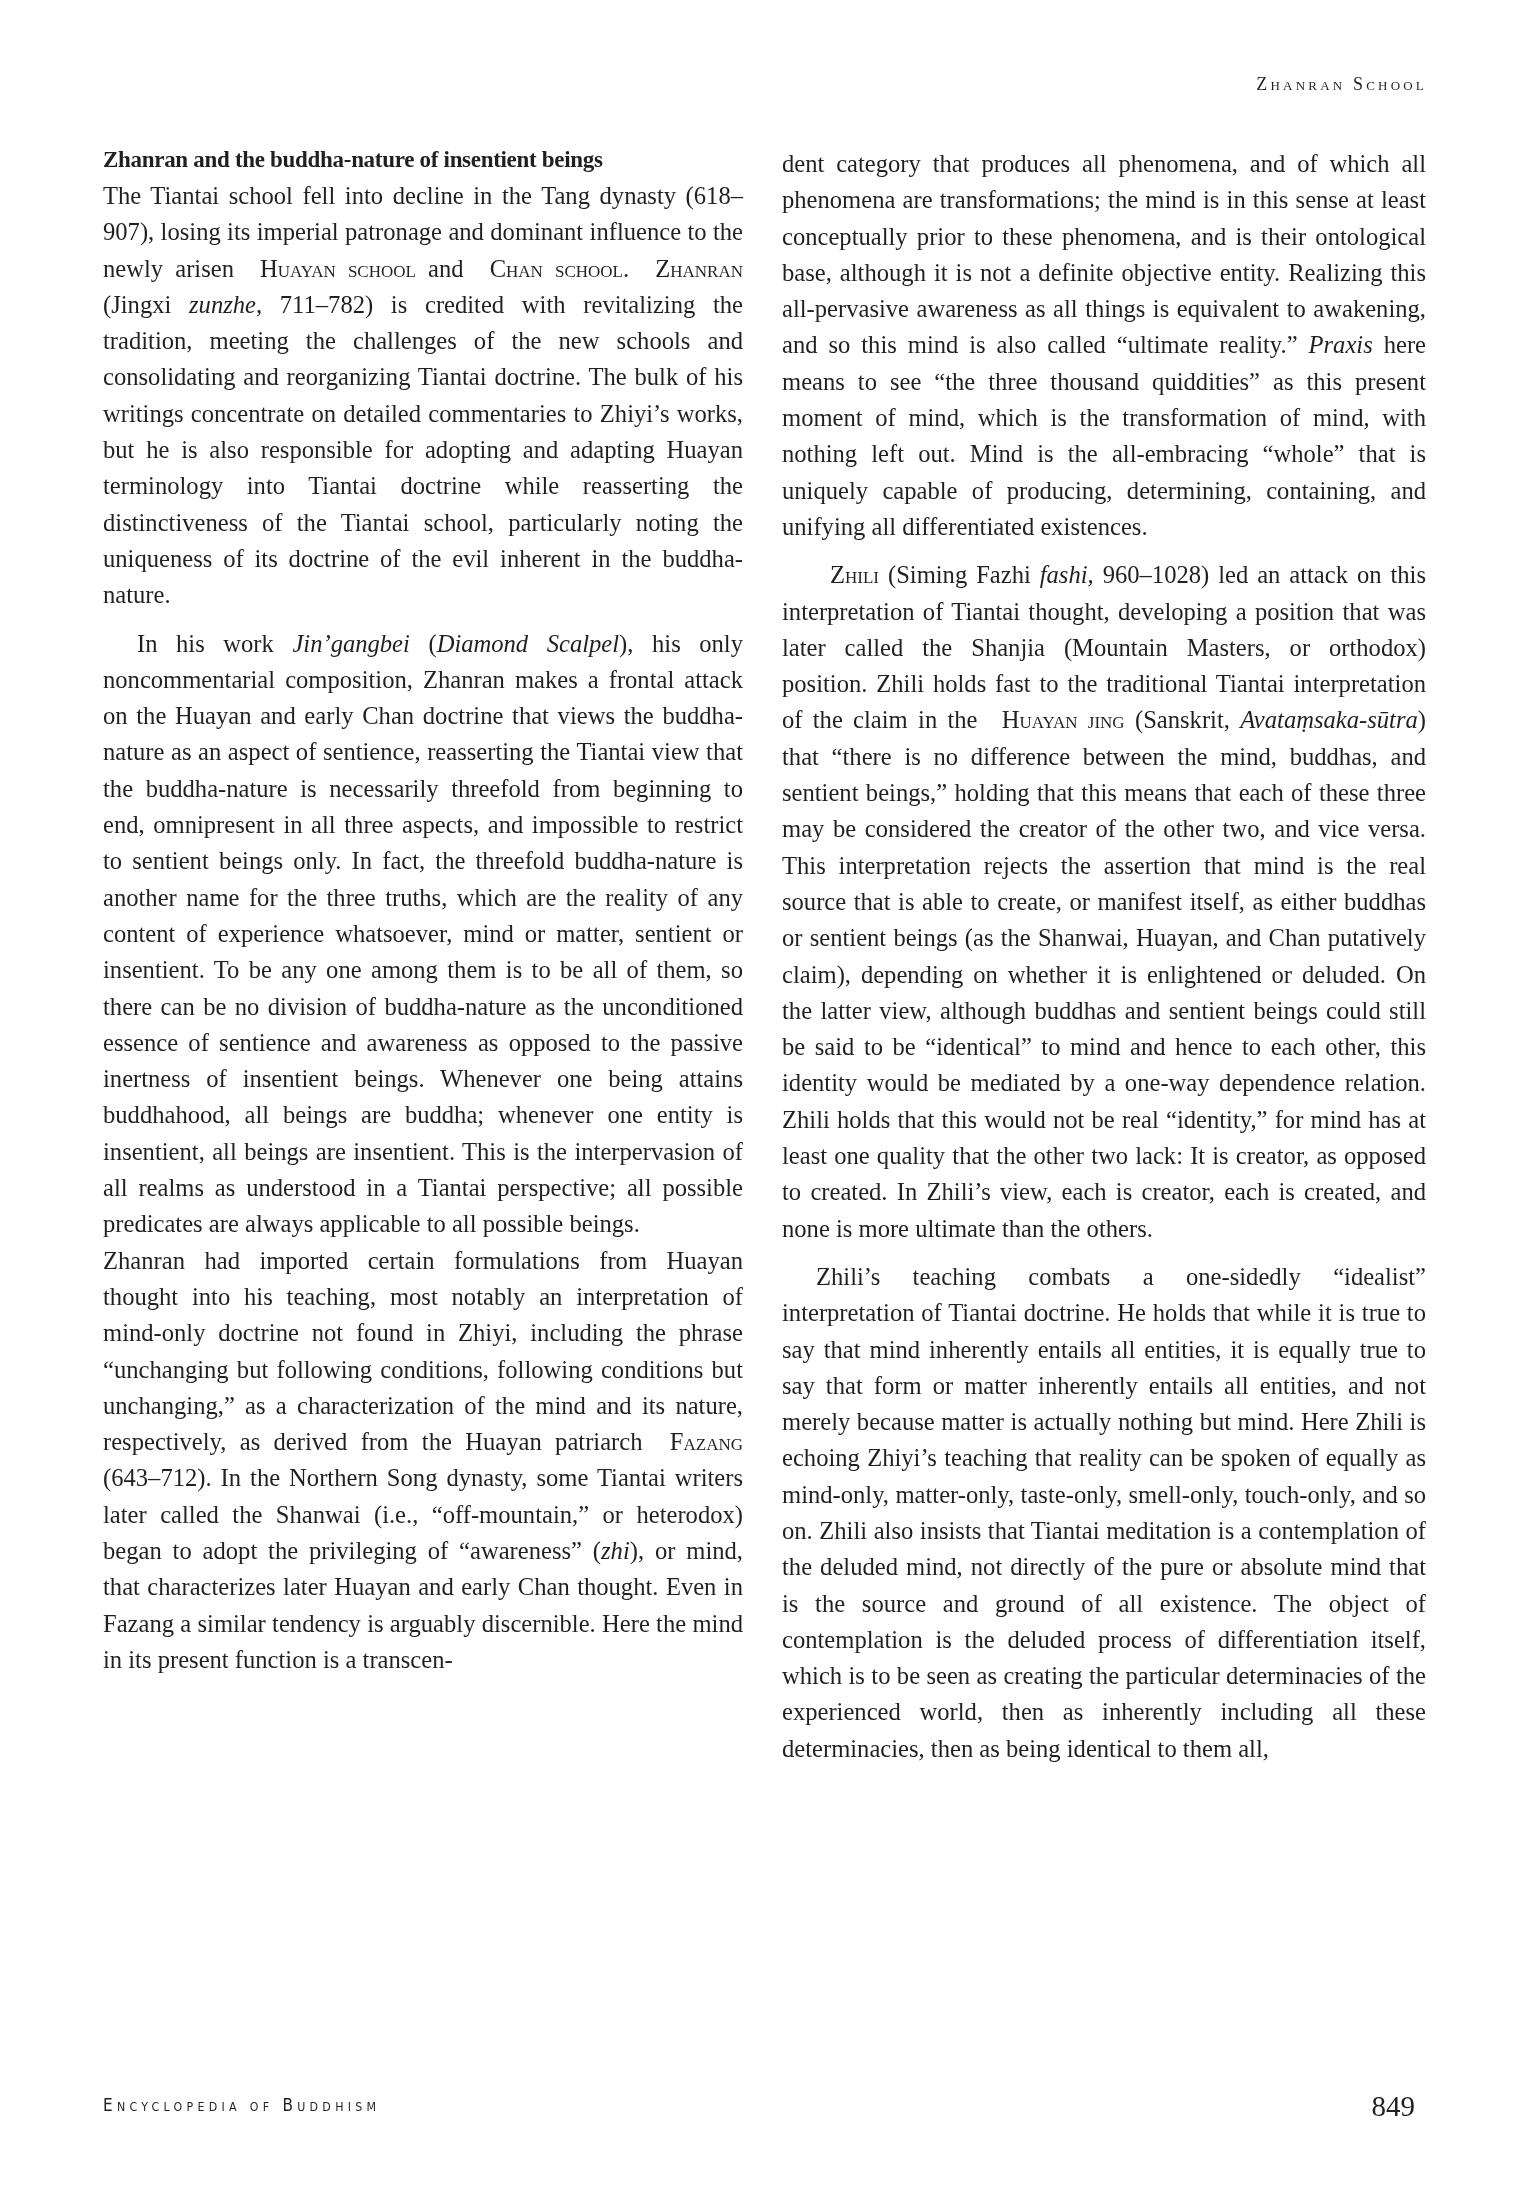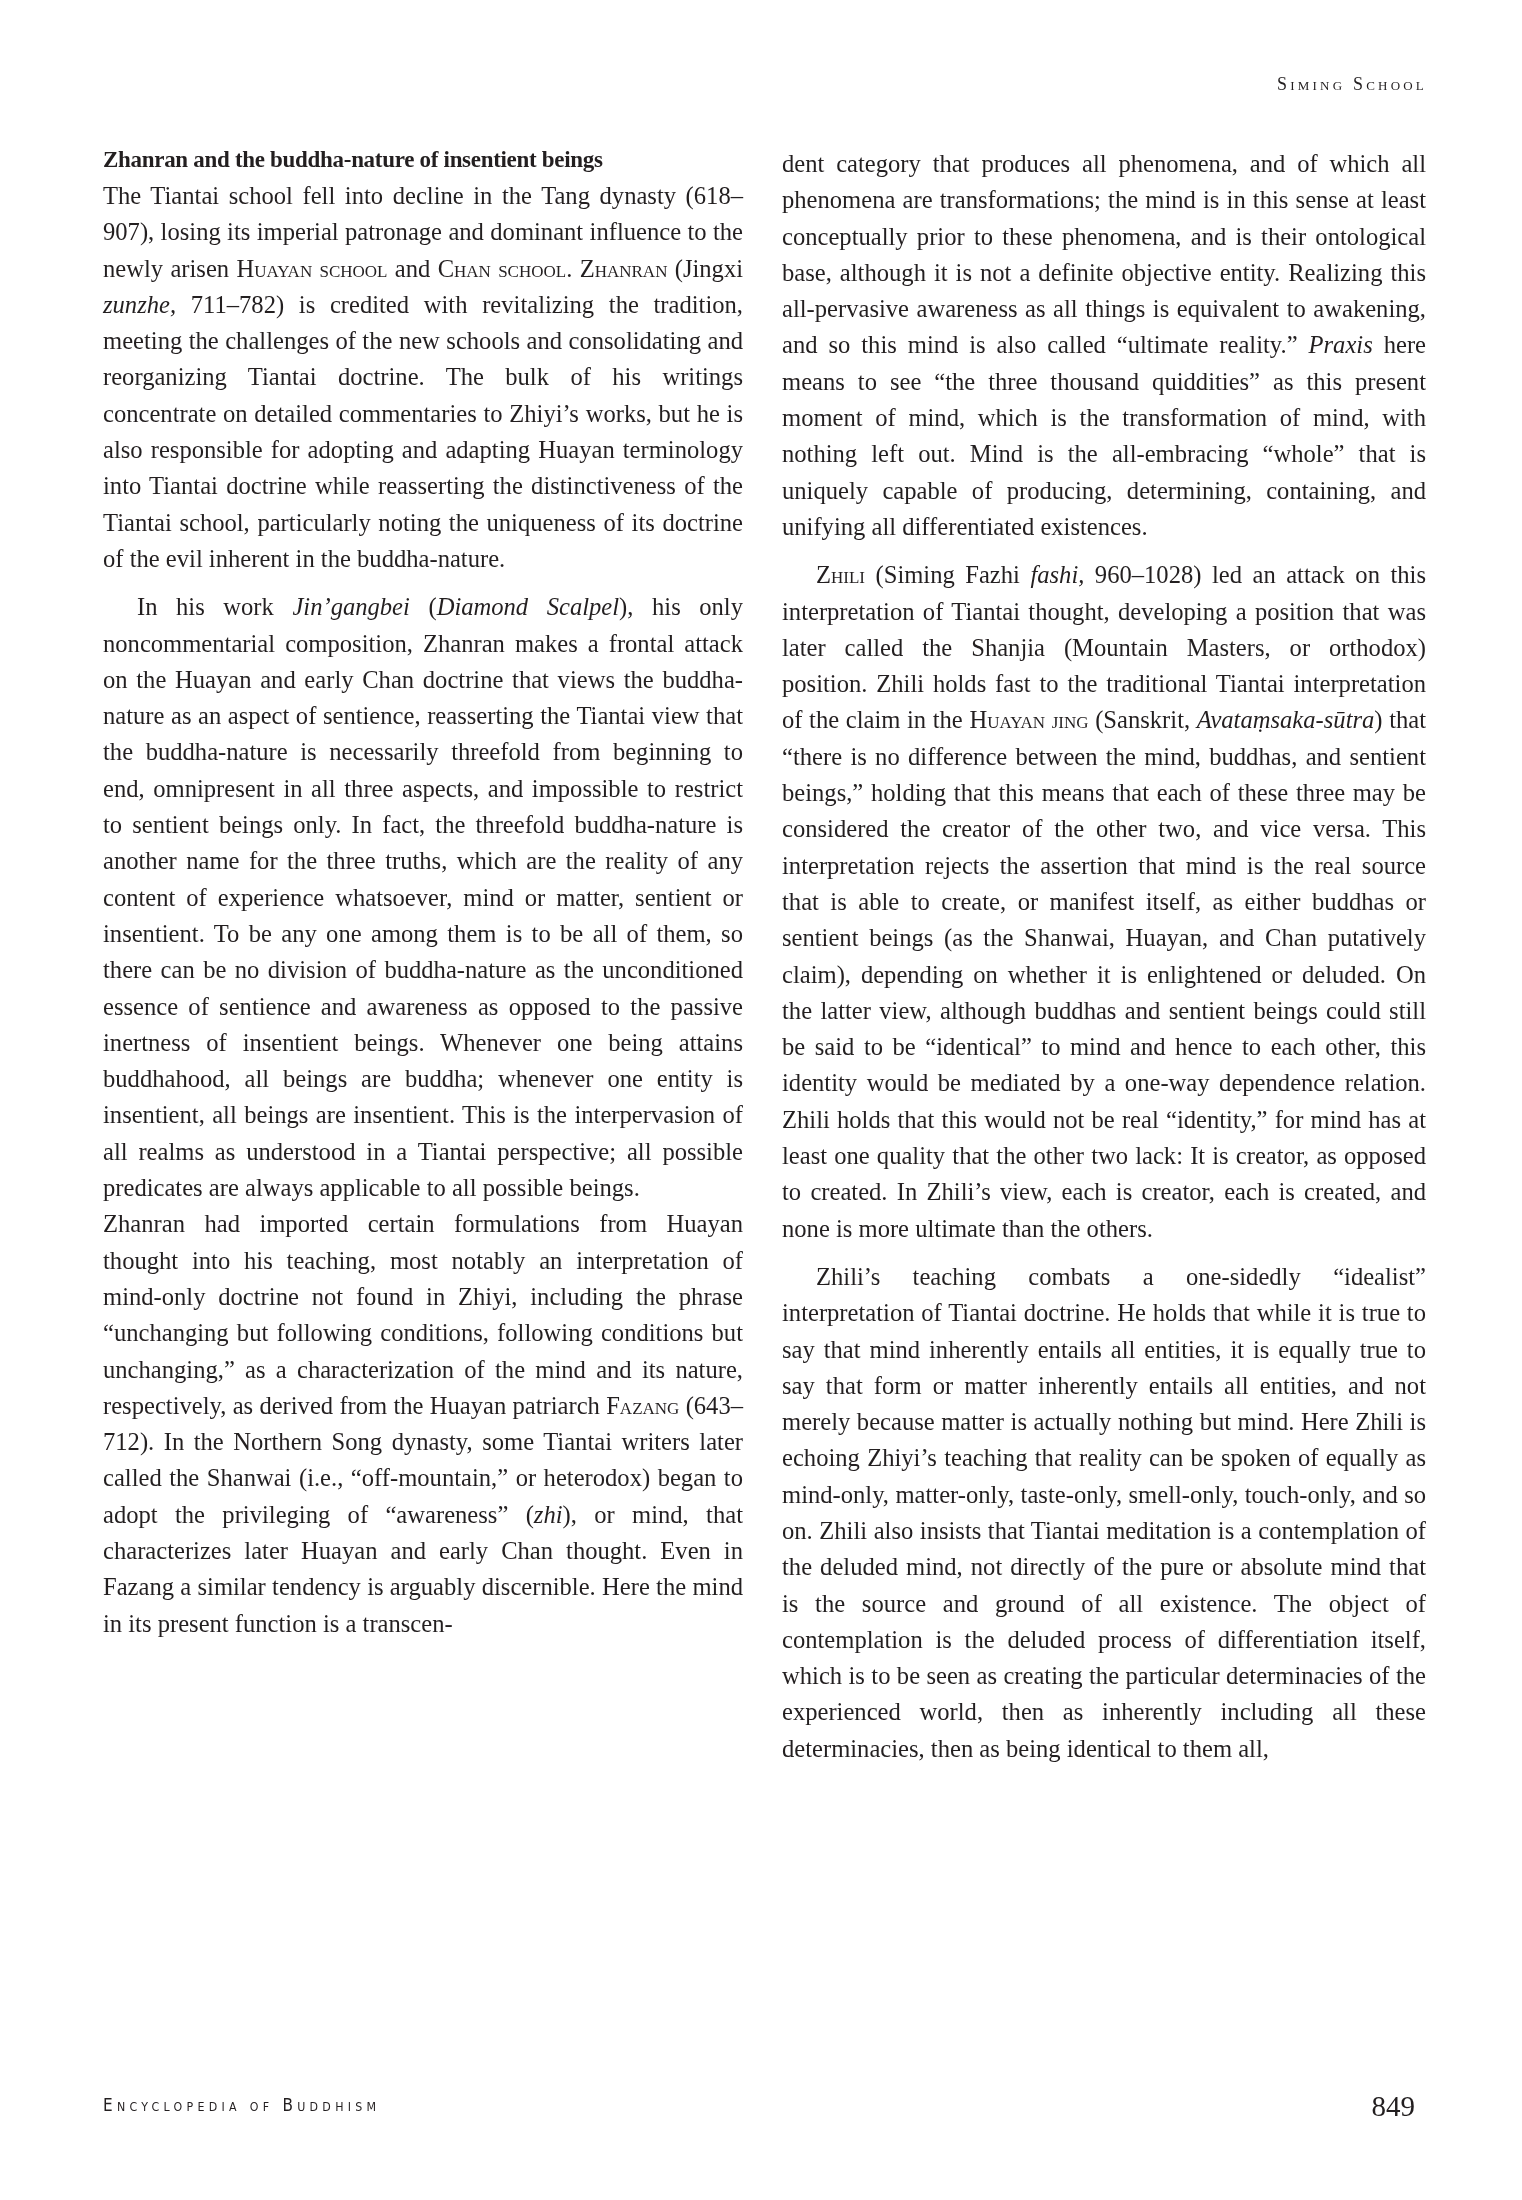--- a/index.html
+++ b/index.html
@@ -16,36 +16,36 @@
   }
   .col-left { left: 103px; }
   .col-right { left: 782px; width: 644px; }
   .section-heading {
     font-family: Liberation Serif, serif; font-weight: bold; font-size: 23px;
     line-height: 28px; margin: 0 0 4px 0; letter-spacing: -0.3px; text-align: left;
   }
   .section-heading.second { margin-top: 34px; }
   p { margin: 0; }
   p.indent { text-indent: 34px; margin-top: 12px; }
-  .sc { font-variant: small-caps; }
+  .sc { font-variant: small-caps; margin-left: 14px; }
   i { }
   .footer-left {
     position: absolute; top: 2094px; left: 103px;
     font-family: "DejaVu Sans", sans-serif; font-size: 18px; letter-spacing: 5px;
     font-variant: small-caps; font-weight: normal; transform: scaleX(0.85); transform-origin: left;
   }
   .footer-right {
     position: absolute; top: 2090px; right: 107px;
     font-family: "Liberation Serif", serif; font-size: 29px;
   }
 </style>
 </head>
 <body>
 
-<div class="running-head">Siming School</div>
+<div class="running-head">Zhanran School</div>
 
 <div class="column col-left">
   <h2 class="section-heading">Zhanran and the buddha-nature of insentient beings</h2>
   <p><span>The Tiantai school fell into decline in the Tang dynasty (618–907), losing its imperial patronage and dominant influence to the newly arisen </span><span class="sc">Huayan school</span><span> and </span><span class="sc">Chan school</span><span>. </span><span class="sc">Zhanran</span><span> (Jingxi </span><i>zunzhe,</i><span> 711–782) is credited with revitalizing the tradition, meeting the challenges of the new schools and consolidating and reorganizing Tiantai doctrine. The bulk of his writings concentrate on detailed commentaries to Zhiyi’s works, but he is also responsible for adopting and adapting Huayan terminology into Tiantai doctrine while reasserting the distinctiveness of the Tiantai school, particularly noting the uniqueness of its doctrine of the evil inherent in the buddha-nature.</span></p>
   <p class="indent"><span>In his work </span><i>Jin’gangbei</i><span> (</span><i>Diamond Scalpel</i><span>), his only noncommentarial composition, Zhanran makes a frontal attack on the Huayan and early Chan doctrine that views the buddha-nature as an aspect of sentience, reasserting the Tiantai view that the buddha-nature is necessarily threefold from beginning to end, omnipresent in all three aspects, and impossible to restrict to sentient beings only. In fact, the threefold buddha-nature is another name for the three truths, which are the reality of any content of experience whatsoever, mind or matter, sentient or insentient. To be any one among them is to be all of them, so there can be no division of buddha-nature as the unconditioned essence of sentience and awareness as opposed to the passive inertness of insentient beings. Whenever one being attains buddhahood, all beings are buddha; whenever one entity is insentient, all beings are insentient. This is the interpervasion of all realms as understood in a Tiantai perspective; all possible predicates are always applicable to all possible beings.</span></p>
 
   <p><span>Zhanran had imported certain formulations from Huayan thought into his teaching, most notably an interpretation of mind-only doctrine not found in Zhiyi, including the phrase “unchanging but following conditions, following conditions but unchanging,” as a characterization of the mind and its nature, respectively, as derived from the Huayan patriarch </span><span class="sc">Fazang</span><span> (643–712). In the Northern Song dynasty, some Tiantai writers later called the Shanwai (i.e., “off-mountain,” or heterodox) began to adopt the privileging of “awareness” (</span><i>zhi</i><span>), or mind, that characterizes later Huayan and early Chan thought. Even in Fazang a similar tendency is arguably discernible. Here the mind in its present function is a transcen-</span></p>
 </div>
 
 <div class="column col-right">

